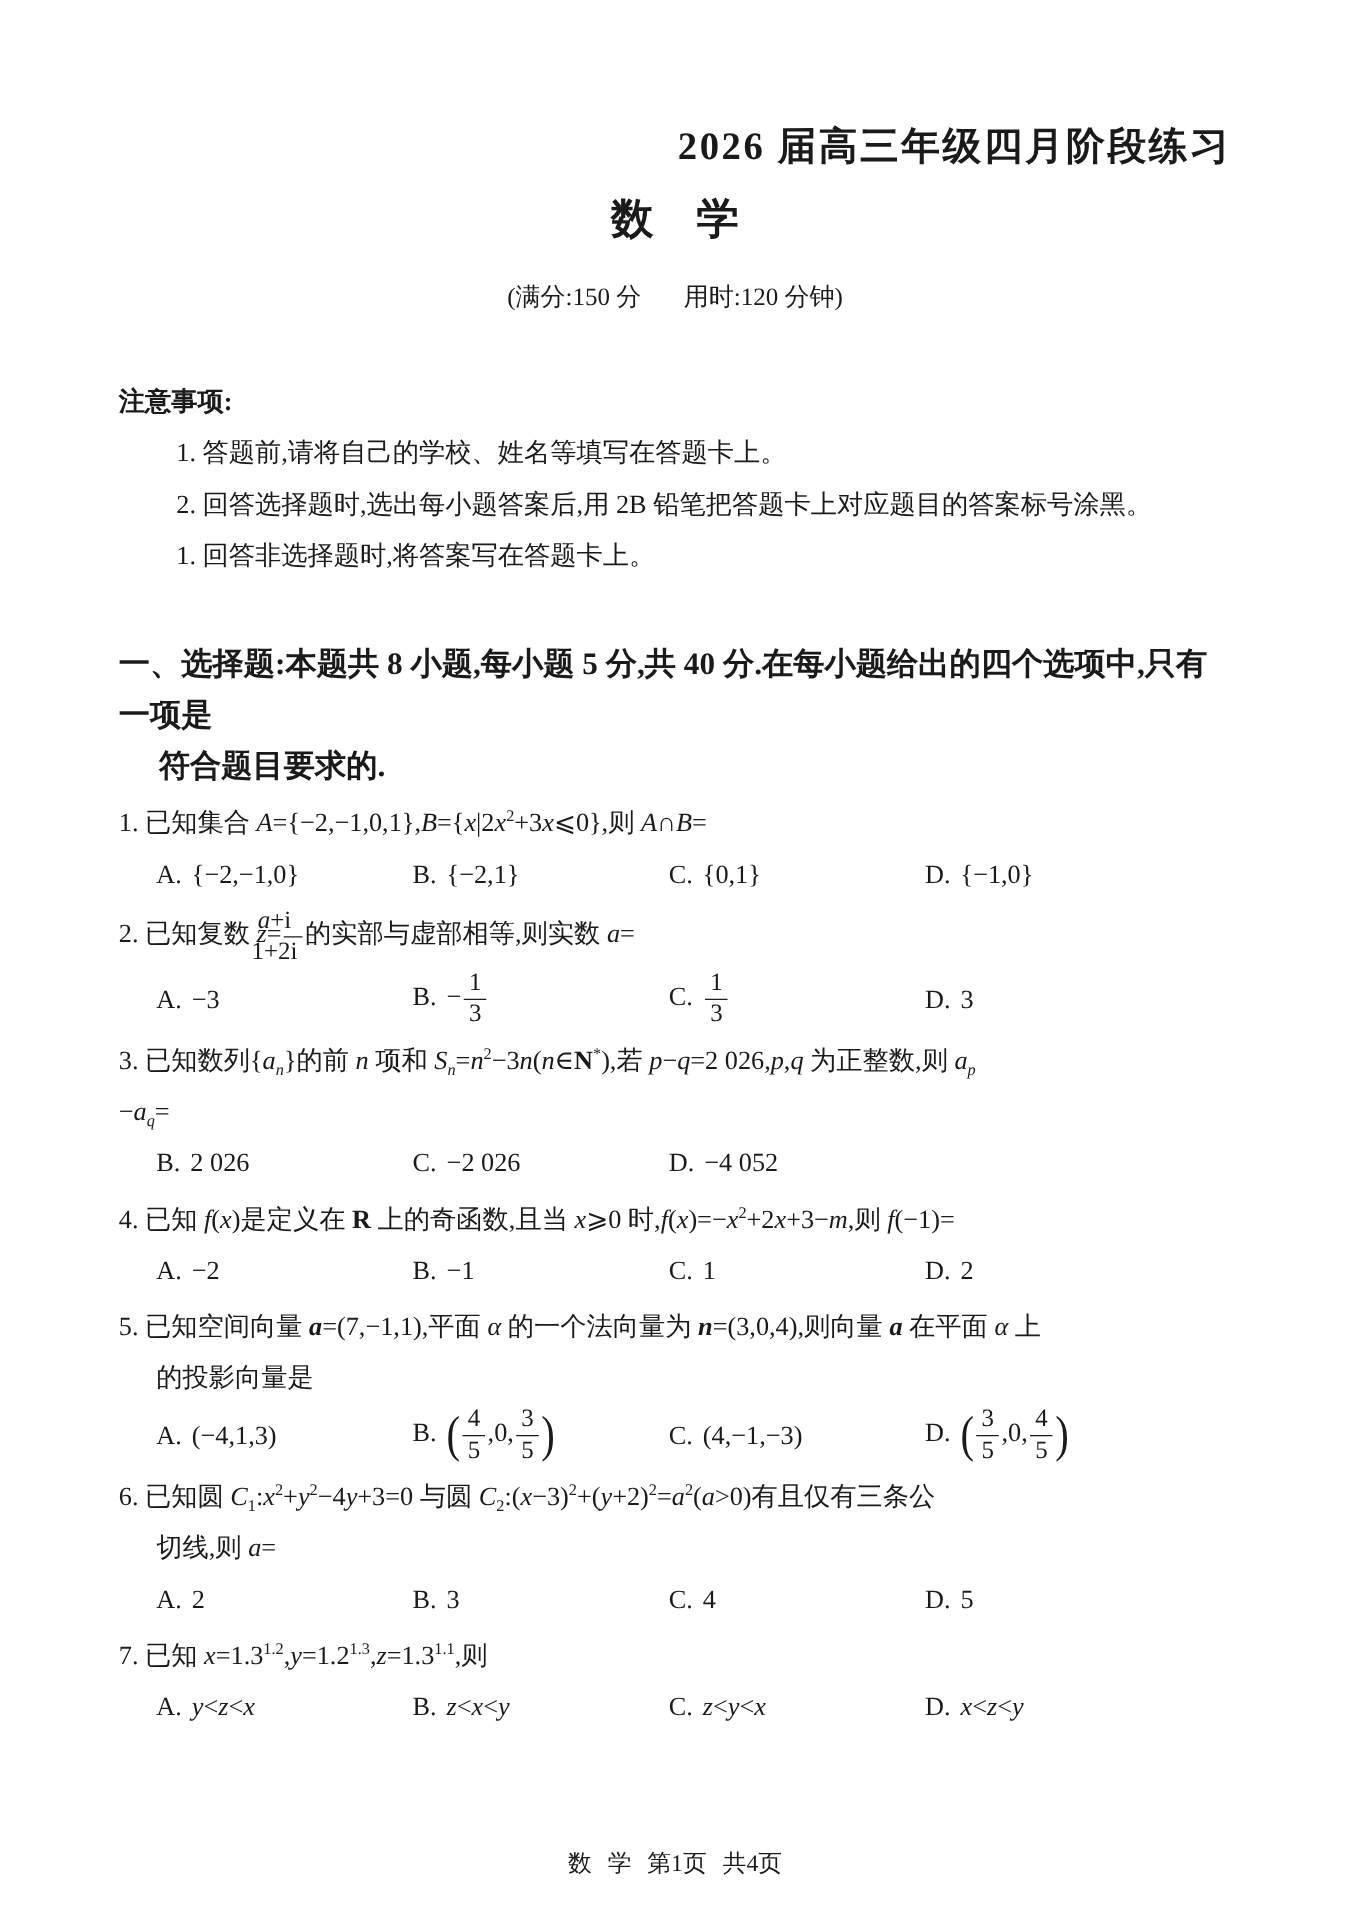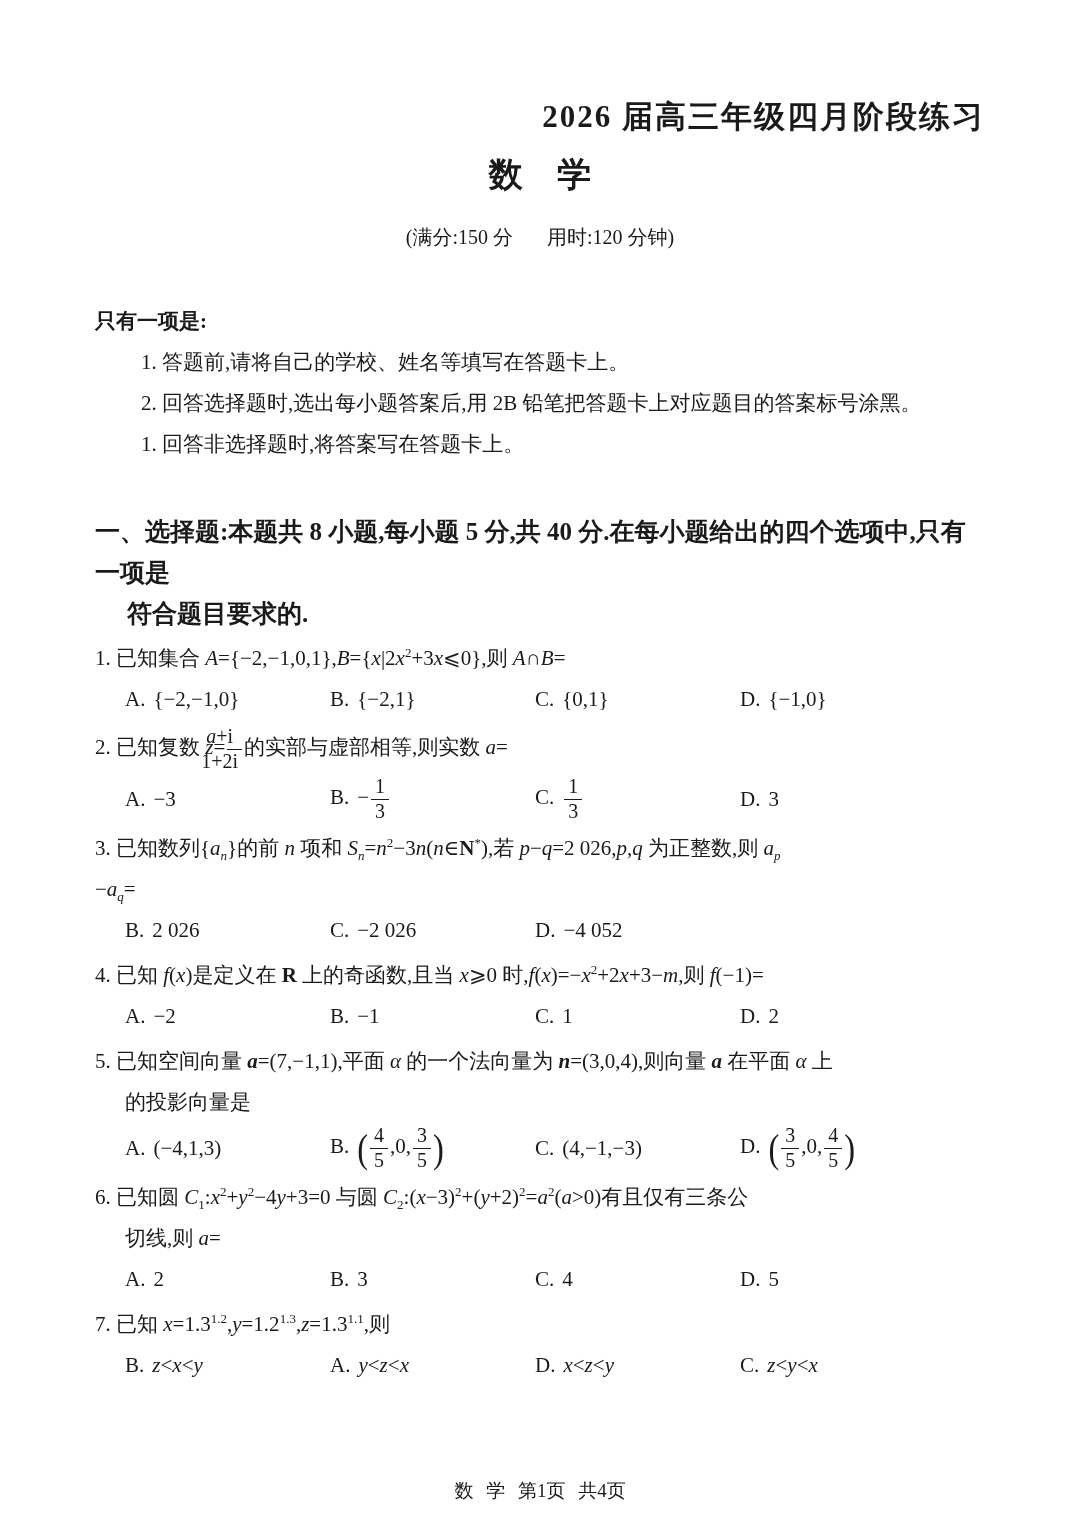--- a/index.html
+++ b/index.html
@@ -40,21 +40,21 @@
 
 <div class="page">
   <div class="title">2026 届高三年级四月阶段练习</div>
   <div class="subject">数 学</div>
   <div class="meta">
     <span>(满分:150 分</span>
     <span>用时:120 分钟)</span>
   </div>
 
   <div class="notice">
-    <div class="notice-head">只有一项是:</div>
+    <div class="notice-head">注意事项:</div>
     <p>1. 答题前,请将自己的学校、姓名等填写在答题卡上。</p>
     <p>2. 回答选择题时,选出每小题答案后,用 2B 铅笔把答题卡上对应题目的答案标号涂黑。</p>
     <p>1. 回答非选择题时,将答案写在答题卡上。</p>
   </div>
 
   <div class="section">
     <div class="l1">一、选择题:本题共 8 小题,每小题 5 分,共 40 分.在每小题给出的四个选项中,只有一项是</div>
     <div class="l2">符合题目要求的.</div>
   </div>
 
@@ -111,22 +111,22 @@
         <div class="opts">
           <div class="opt"><span class="optlabel">A.</span>2</div>
           <div class="opt"><span class="optlabel">B.</span>3</div>
           <div class="opt"><span class="optlabel">C.</span>4</div>
           <div class="opt"><span class="optlabel">D.</span>5</div>
         </div>
       </div>
       <div class="question">
         <div class="qline first">7. 已知 <i>x</i>=1.3<sup>1.2</sup>,<i>y</i>=1.2<sup>1.3</sup>,<i>z</i>=1.3<sup>1.1</sup>,则</div>
         <div class="opts">
+          <div class="opt"><span class="optlabel">A.</span><i>y</i>&lt;<i>z</i>&lt;<i>x</i></div>
           <div class="opt"><span class="optlabel">B.</span><i>z</i>&lt;<i>x</i>&lt;<i>y</i></div>
-          <div class="opt"><span class="optlabel">A.</span><i>y</i>&lt;<i>z</i>&lt;<i>x</i></div>
+          <div class="opt"><span class="optlabel">C.</span><i>z</i>&lt;<i>y</i>&lt;<i>x</i></div>
           <div class="opt"><span class="optlabel">D.</span><i>x</i>&lt;<i>z</i>&lt;<i>y</i></div>
-          <div class="opt"><span class="optlabel">C.</span><i>z</i>&lt;<i>y</i>&lt;<i>x</i></div>
         </div>
       </div>
     </div>
 </div>
 
 <div class="footer">数 学 第1页 共4页</div>
 
 </body></html>

